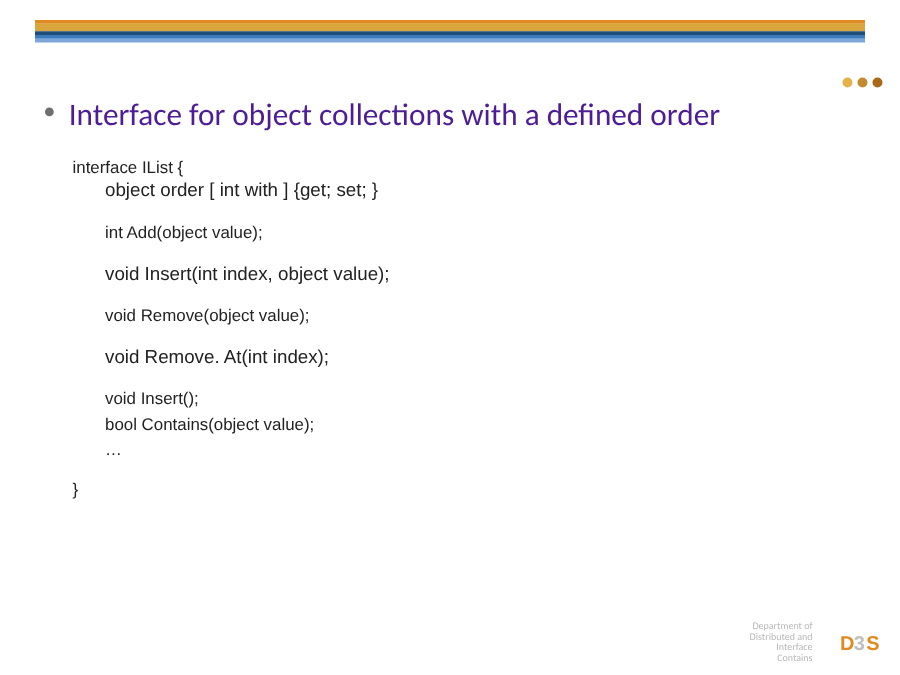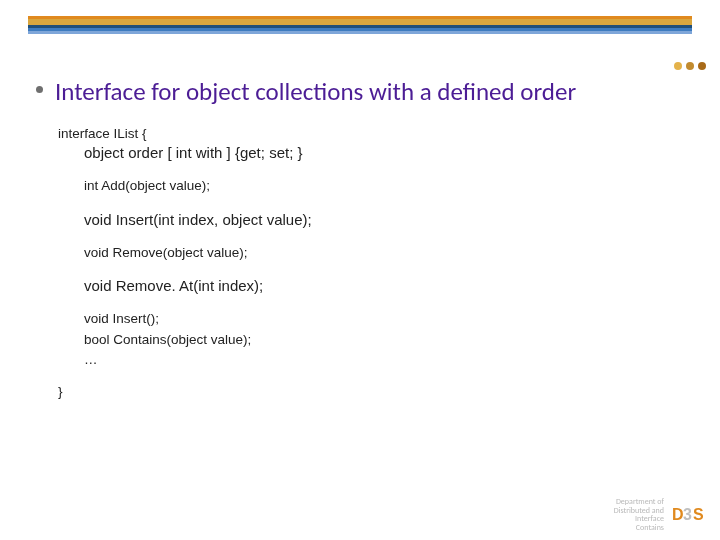--- a/index.html
+++ b/index.html
@@ -51,21 +51,21 @@
   }
   .code-block .kw { font-weight: 400; }
   .code-block .bold { font-weight: 400; }
   .sig { margin-left: 26px; margin-bottom: 14px; }
   .sig.tight { margin-bottom: 2px; }
   .brace { margin-left: 0; }
   .highlight { font-size: 15px; }
   .footer {
     position: absolute;
     right: 12px; bottom: 8px;
-    display: flex; align-items: center; gap: 8px;
+    display: flex; align-items: center; gap: 22px;
   }
   .footer-text {
     font-size: 8px; color: #b9b9b9; text-align: right; line-height: 1.1;
   }
   .logo {
     width: 36px; height: 24px; position: relative;
   }
   .logo svg { width: 100%; height: 100%; }
 </style>
 </head>

